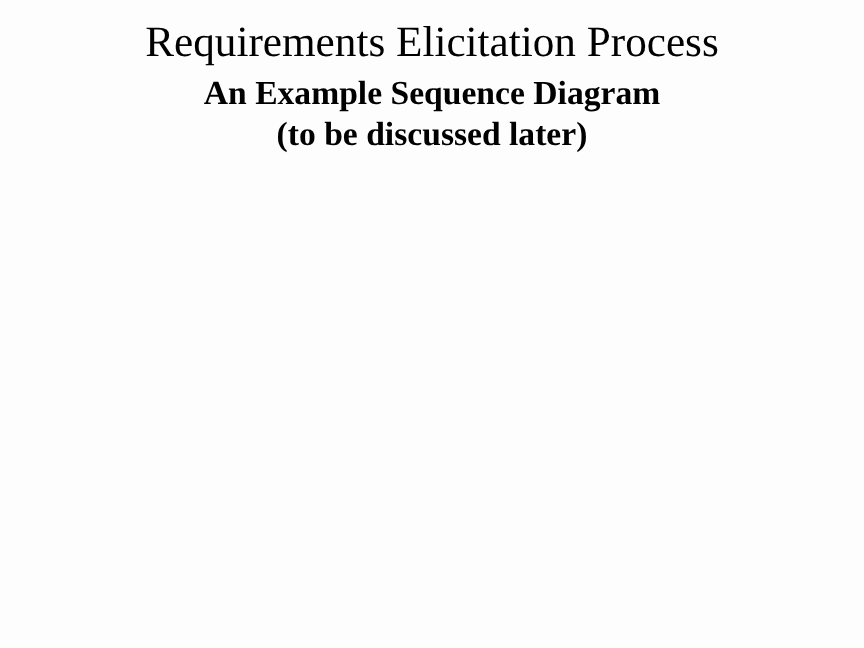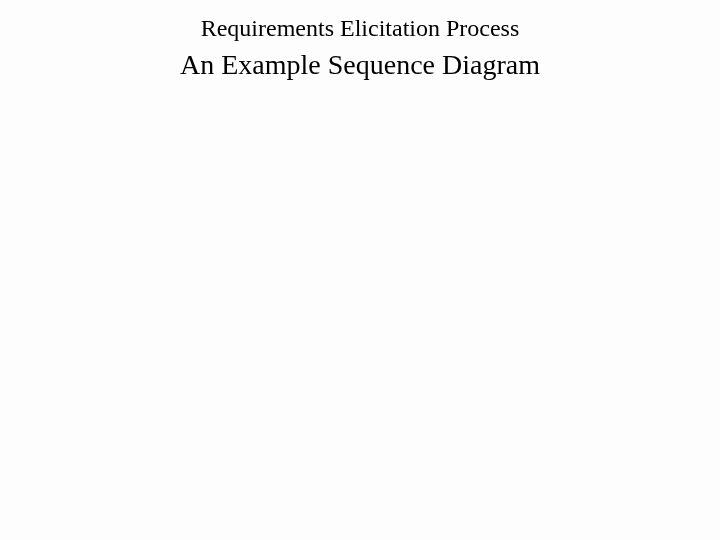--- a/index.html
+++ b/index.html
@@ -12,35 +12,36 @@
     color: #000;
   }
   .slide {
     width: 720px;
     height: 540px;
     box-sizing: border-box;
     padding-top: 14px;
     text-align: center;
   }
   .title {
-    font-size: 24px;
+    font-size: 36px;
     line-height: 1.18;
     font-weight: 400;
     margin: 0 40px 6px 40px;
   }
   .subtitle {
     font-size: 28px;
     line-height: 1.2;
-    font-weight: 400;
+    font-weight: 700;
     margin: 0 60px;
   }
 </style>
 </head>
 <body>
 
 <div class="slide">
   <div class="title">
     <span>Requirements Elicitation Process</span><br>
   </div>
   <div class="subtitle">
     <span>An Example Sequence Diagram</span><br>
+    <span>(to be discussed later)</span>
   </div>
 </div>
 
 </body></html>

